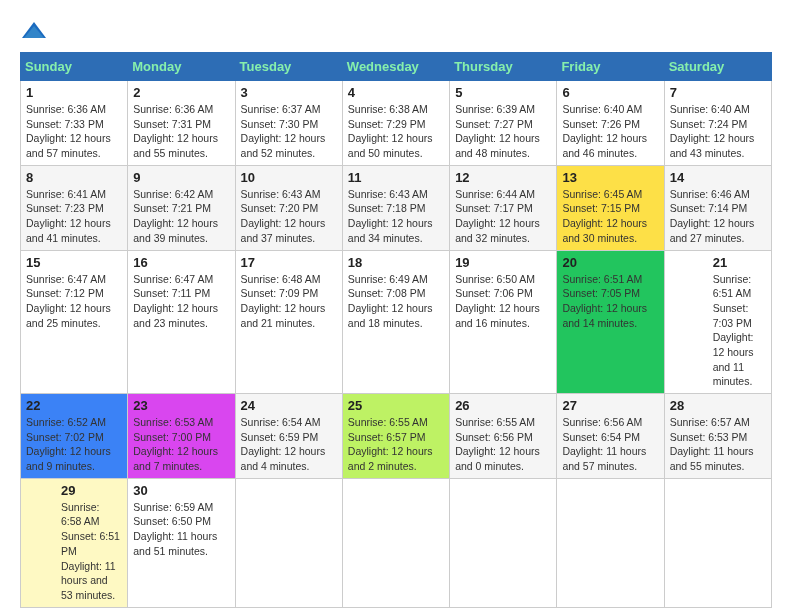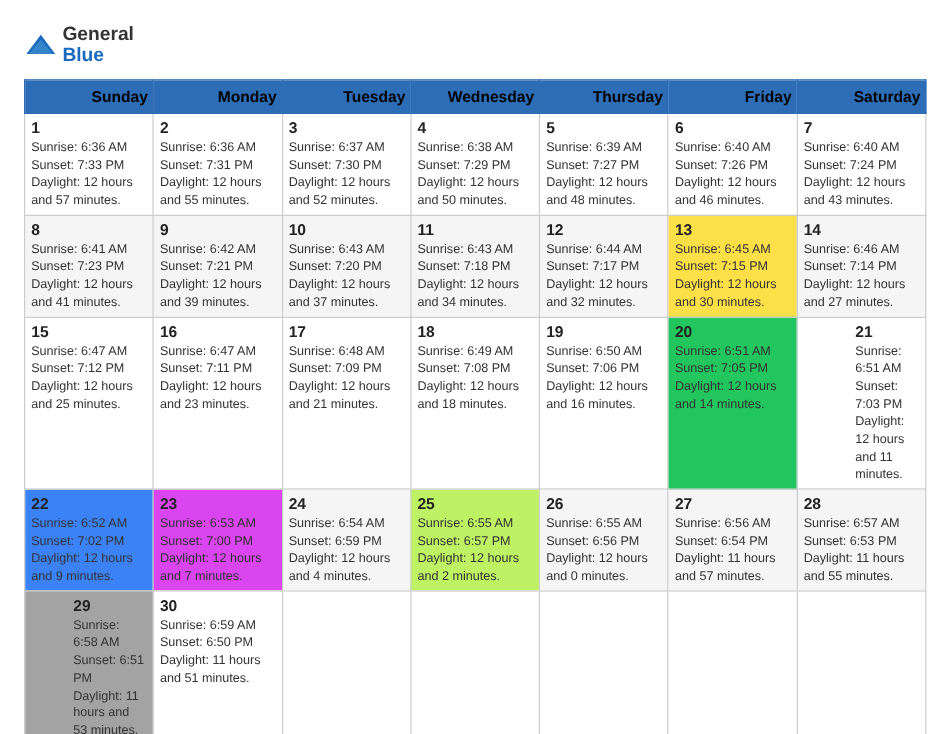--- a/index.html
+++ b/index.html
@@ -37,23 +37,23 @@
       font-size: 16px;
       color: #555;
     }
     .calendar {
       width: 100%;
       border-collapse: collapse;
       font-size: 11px;
     }
     .calendar th {
       background-color: #2d6db5;
-      color: #000000;
+      color: #86efac;
       padding: 6px 4px;
-      text-align: right;
+      text-align: left;
       font-size: 13px;
       font-weight: bold;
       border: 1px solid #2d6db5;
     }
     .calendar td {
       border: 1px solid #ccc;
       vertical-align: top;
       padding: 4px 5px;
       width: 107px;
       min-height: 80px;
@@ -83,24 +83,20 @@
   </style>
 </head>
 <body>
 
 <div class="header-area">
   <div class="logo">
     <svg class="logo-icon" viewBox="0 0 28 22" xmlns="http://www.w3.org/2000/svg">
       <polygon points="14,2 26,18 2,18" fill="#1a6abf"></polygon>
       <polygon points="14,6 24,18 4,18" fill="#4a9fd4" opacity="0.5"></polygon>
     </svg>
-    <div>
-      <span style="font-size:16px;font-weight:bold;color:#333;">General</span><br>
-      <span style="font-size:16px;font-weight:bold;color:#1a6abf;">Blue</span>
-    </div>
   </div>
   <div class="title-area">
     <div class="month-title"></div>
     <div class="location-title"></div>
   </div>
 </div>
 
 <table class="calendar">
   <thead>
     <tr>
@@ -228,21 +224,21 @@
         <td style="background-color: rgb(245, 245, 245);">
         <span class="day-number">27</span>
         <span class="day-detail">Sunrise: 6:56 AM<br>Sunset: 6:54 PM<br>Daylight: 11 hours and 57 minutes.</span>
       </td>
         <td style="background-color: rgb(245, 245, 245);">
         <span class="day-number">28</span>
         <span class="day-detail">Sunrise: 6:57 AM<br>Sunset: 6:53 PM<br>Daylight: 11 hours and 55 minutes.</span>
       </td>
       </tr>
       <tr>
-        <td style="background-color: #a3a3a3; padding-left: 40px;">
+        <td style="background-color: #fef9c3; padding-left: 40px;">
         <span class="day-number">29</span>
         <span class="day-detail">Sunrise: 6:58 AM<br>Sunset: 6:51 PM<br>Daylight: 11 hours and 53 minutes.</span>
       </td>
         <td style="background-color: rgb(255, 255, 255);">
         <span class="day-number">30</span>
         <span class="day-detail">Sunrise: 6:59 AM<br>Sunset: 6:50 PM<br>Daylight: 11 hours and 51 minutes.</span>
       </td>
         <td class="empty-cell">&nbsp;</td>
         <td class="empty-cell">&nbsp;</td>
         <td class="empty-cell">&nbsp;</td>

